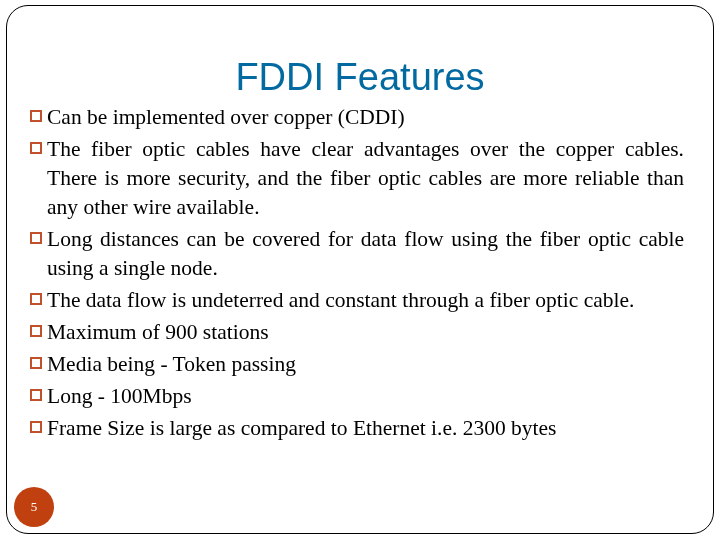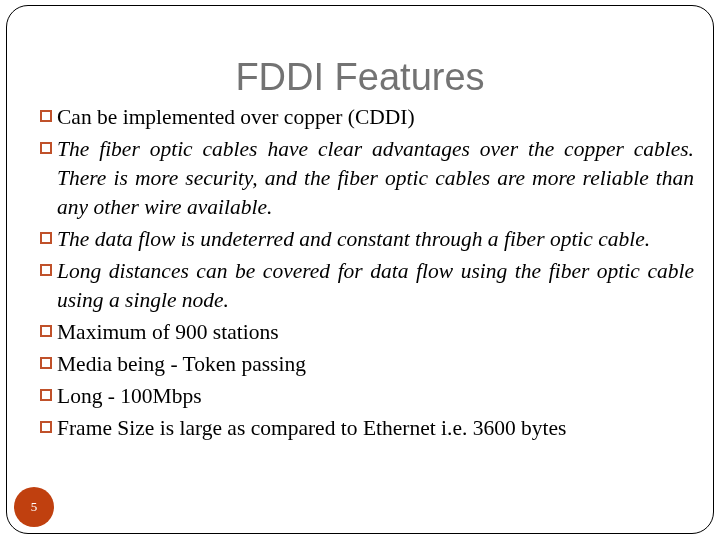--- a/index.html
+++ b/index.html
@@ -34,27 +34,27 @@
   }
   #slide-title {
     position: absolute;
     left: 0;
     top: 55px;
     width: 720px;
     text-align: center;
     font-family: "Liberation Sans", "DejaVu Sans", sans-serif;
     font-size: 38px;
     line-height: 44px;
-    color: #737373;
+    color: #0369a1;
     letter-spacing: 0px;
     white-space: nowrap;
   }
   #bullet-list {
     position: absolute;
-    left: 26px;
+    left: 16px;
     top: 103px;
     width: 668px;
   }
   .bullet-row {
     display: flex;
     align-items: flex-start;
     margin-bottom: 3px;
   }
   .bullet-marker {
     flex: 0 0 auto;
@@ -72,21 +72,20 @@
     font-family: "Liberation Serif", "DejaVu Serif", serif;
     font-size: 21.5px;
     line-height: 29px;
     color: #000000;
     text-align: left;
     hyphens: none;
   }
   .bullet-text.justify {
     text-align: justify;
     text-align-last: left;
-    font-style: italic;
   }
   #page-number-badge {
     position: absolute;
     left: 14px;
     bottom: 13px;
     width: 40px;
     height: 40px;
     border-radius: 50%;
     background: #c0400f;
     color: #ffffff;
@@ -109,39 +108,39 @@
       <div class="bullet-row">
         <span class="bullet-marker"></span>
         <span class="bullet-text">Can be implemented over copper (CDDI)</span>
       </div>
       <div class="bullet-row">
         <span class="bullet-marker"></span>
         <span class="bullet-text justify">The fiber optic cables have clear advantages over the copper cables. There is more security, and the fiber optic cables are more reliable than any other wire available.</span>
       </div>
       <div class="bullet-row">
         <span class="bullet-marker"></span>
-        <span class="bullet-text justify">The data flow is undeterred and constant through a fiber optic cable.</span>
+        <span class="bullet-text justify">Long distances can be covered for data flow using the fiber optic cable using a single node.</span>
       </div>
       <div class="bullet-row">
         <span class="bullet-marker"></span>
-        <span class="bullet-text justify">Long distances can be covered for data flow using the fiber optic cable using a single node.</span>
+        <span class="bullet-text justify">The data flow is undeterred and constant through a fiber optic cable.</span>
       </div>
       <div class="bullet-row">
         <span class="bullet-marker"></span>
         <span class="bullet-text">Maximum of 900 stations</span>
       </div>
       <div class="bullet-row">
         <span class="bullet-marker"></span>
         <span class="bullet-text">Media being - Token passing</span>
       </div>
       <div class="bullet-row">
         <span class="bullet-marker"></span>
         <span class="bullet-text">Long - 100Mbps</span>
       </div>
       <div class="bullet-row">
         <span class="bullet-marker"></span>
-        <span class="bullet-text">Frame Size is large as compared to Ethernet i.e. 3600 bytes</span>
+        <span class="bullet-text">Frame Size is large as compared to Ethernet i.e. 2300 bytes</span>
       </div>
     </div>
 
   <div id="page-number-badge">5</div>
 
 </div>
 
 </body></html>

